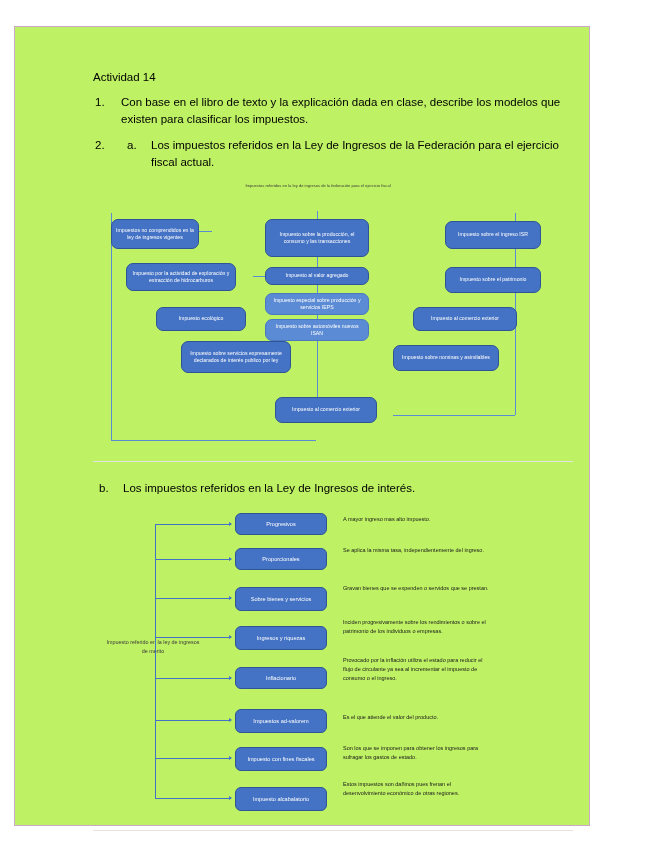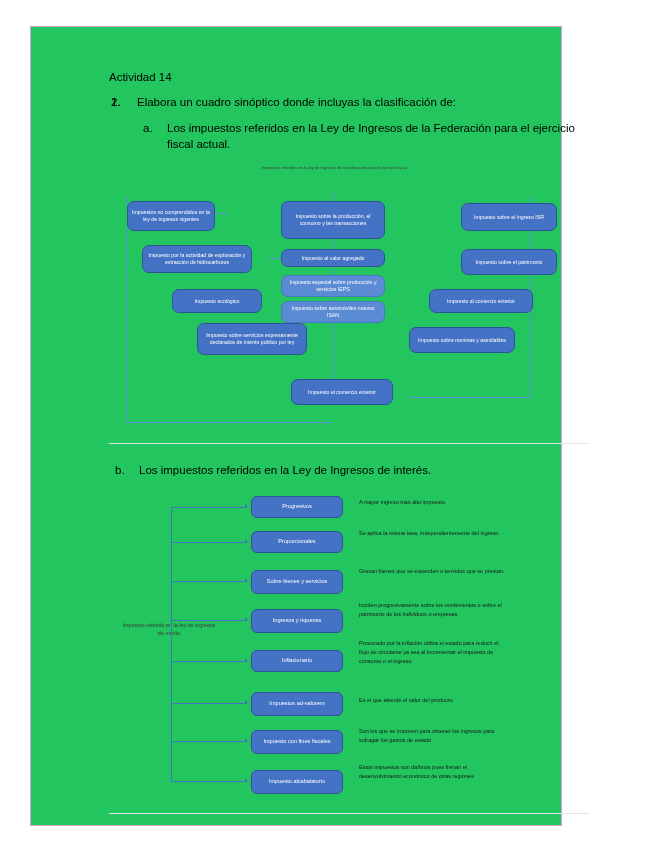--- a/index.html
+++ b/index.html
@@ -1,22 +1,22 @@
 <!DOCTYPE html>
 <html><head>
 <meta charset="utf-8">
 <style>
   html,body{margin:0;padding:0;background:#ffffff;}
   body{
     width:655px;height:848px;position:relative;overflow:hidden;
     font-family:"Liberation Sans", sans-serif;color:#000;
   }
   .page{
-    position:absolute;left:14px;top:26px;width:532px;height:800px;
-    border:1px solid #c9a8c9;background:#22c55e;box-sizing:border-box;margin-left:16px;
+    position:absolute;left:14px;top:26px;width:576px;height:800px;
+    border:1px solid #c9a8c9;background:#bef264;box-sizing:border-box;
   }
   .content{position:absolute;left:78px;top:44px;width:480px;}
 
   .act-title{font-size:11.5px;color:#000;margin:0 0 11px 0;}
 
   ol.lvl1{margin:0;padding:0;list-style:none;}
   ol.lvl1 > li{position:relative;padding-left:28px;margin-bottom:10px;font-size:11.5px;line-height:1.45;}
   ol.lvl1 > li > .num{position:absolute;left:2px;top:0;width:20px;}
   ol.lvl2{margin:9px 0 0 0;padding:0;list-style:none;}
   ol.lvl2 > li{position:relative;padding-left:30px;margin-bottom:4px;font-size:11.5px;line-height:1.45;}
@@ -56,24 +56,24 @@
 <body>
 
 <div class="page">
   <div class="content">
 
     <div class="act-title">Actividad 14</div>
 
     <ol class="lvl1">
       <li>
         <span class="num">1.</span>
+        <span>Con base en el libro de texto y la explicación dada en clase, describe los modelos que existen para clasificar los impuestos.</span>
       </li>
       <li>
         <span class="num">2.</span>
-        <span>Elabora un cuadro sinóptico donde incluyas la clasificación de:</span>
 
         <ol class="lvl2">
           <li>
             <span class="num">a.</span>
             <span>Los impuestos referidos en la Ley de Ingresos de la Federación para el ejercicio fiscal actual.</span>
           </li>
         </ol>
       </li>
     </ol>
 

